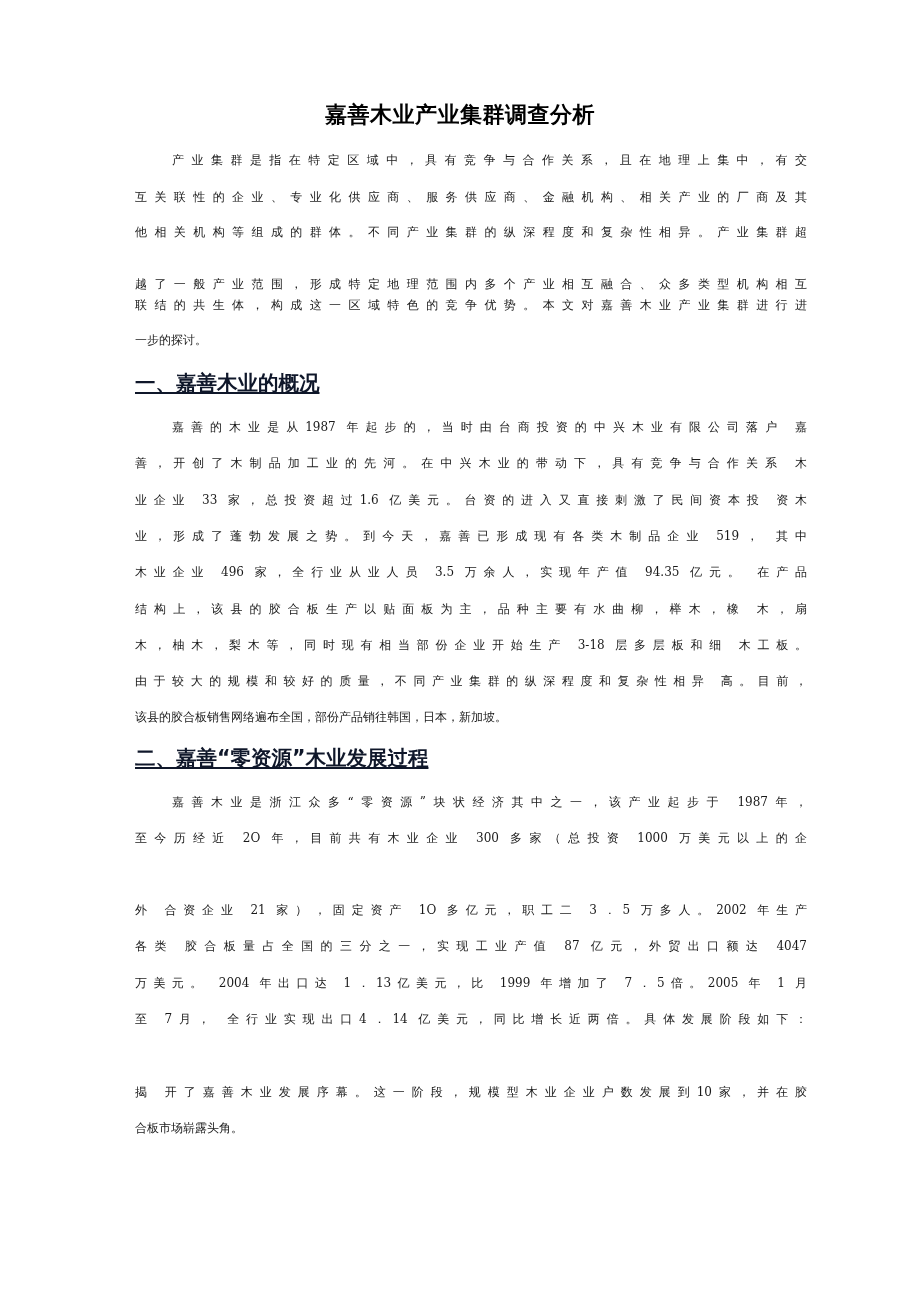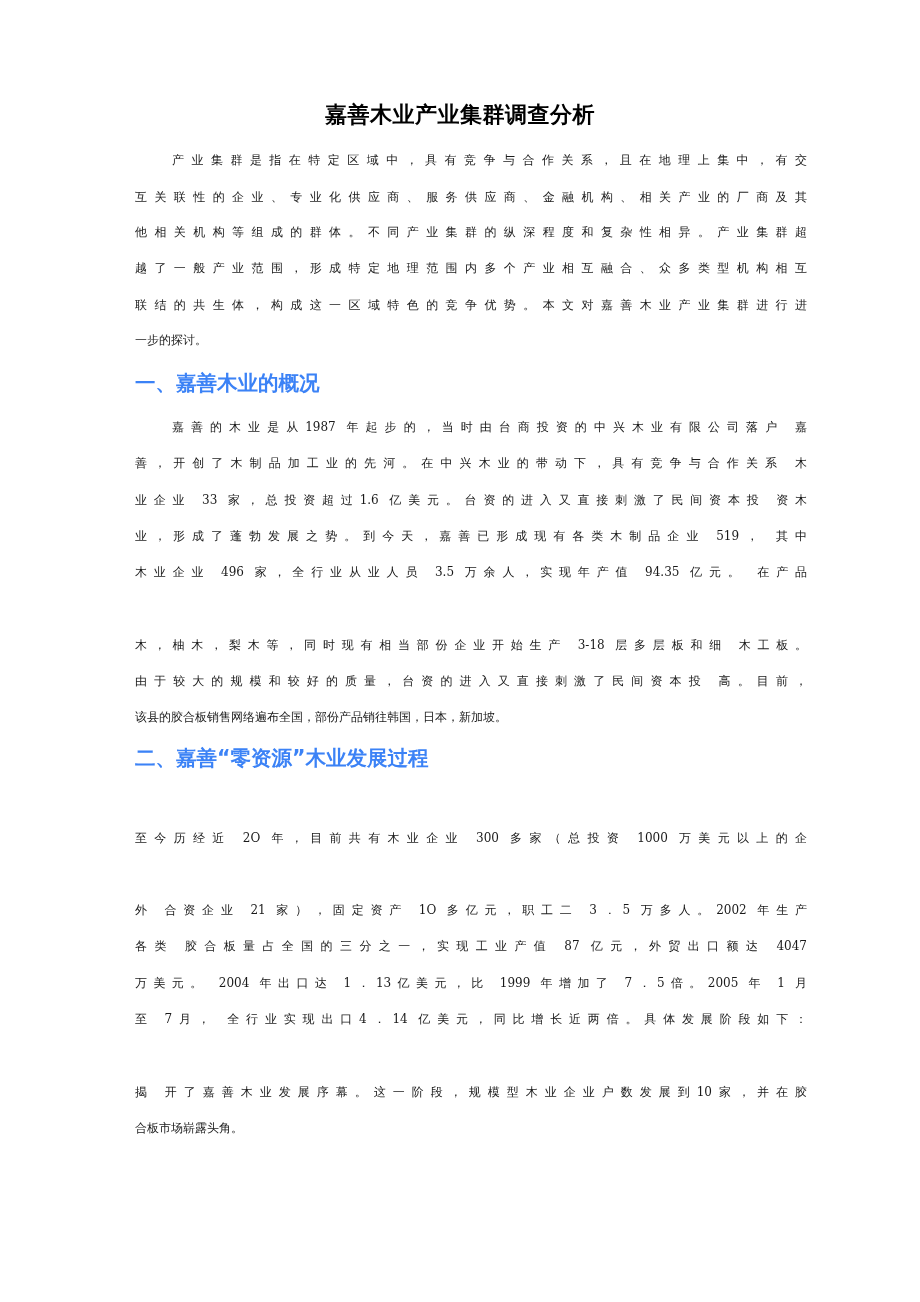--- a/index.html
+++ b/index.html
@@ -7,47 +7,49 @@
          font-family:"DejaVu Serif","Liberation Serif",serif; color:#111; }
   .page { position:absolute; left:0; top:0; width:812px; height:1302px; background:#fff;border-radius:14px; }
   .title { position:absolute; left:0; width:920px; top:100px; text-align:center;
            font-family:"DejaVu Sans","Liberation Sans",sans-serif; font-weight:bold;
            font-size:22px; line-height:30px; letter-spacing:0.5px; color:#000; }
   .line { position:absolute; left:135px; width:672px; font-size:12px; line-height:24px;
           white-space:nowrap; text-align:justify; text-align-last:justify; color:#1a1a1a; }
   .line.last { text-align-last:left; }
   .line.indent { left:172px; width:635px; }
   .heading { position:absolute; left:135px; font-family:"DejaVu Sans","Liberation Sans",sans-serif;
-             font-weight:bold; font-size:20.5px; line-height:28px; color:#3b82f6; white-space:nowrap; }
+             font-weight:bold; font-size:20.5px; line-height:28px; color:#0f172a; white-space:nowrap;text-decoration:underline; }
 </style>
 </head>
 <body>
 
 <div class="page">
 
   <div class="title">嘉善木业产业集群调查分析</div>
 
   <div class="line indent" style="top:148px">产业集群是指在特定区域中，具有竞争与合作关系，且在地理上集中，有交</div>
   <div class="line" style="top:185px">互关联性的企业、专业化供应商、服务供应商、金融机构、相关产业的厂商及其</div>
   <div class="line" style="top:220px">他相关机构等组成的群体。不同产业集群的纵深程度和复杂性相异。产业集群超</div>
-  <div class="line" style="top:256px">越了一般产业范围，形成特定地理范围内多个产业相互融合、众多类型机构相互</div>
+  <div class="line" style="top:272px">越了一般产业范围，形成特定地理范围内多个产业相互融合、众多类型机构相互</div>
   <div class="line" style="top:293px">联结的共生体，构成这一区域特色的竞争优势。本文对嘉善木业产业集群进行进</div>
   <div class="line last" style="top:328px">一步的探讨。</div>
 
   <div class="heading" style="top:369px">一、嘉善木业的概况</div>
   <div class="line indent" style="top:415px">嘉善的木业是从1987 年起步的，当时由台商投资的中兴木业有限公司落户  嘉</div>
   <div class="line" style="top:451px">善，开创了木制品加工业的先河。在中兴木业的带动下，具有竞争与合作关系  木</div>
   <div class="line" style="top:488px">业企业  33 家，总投资超过1.6 亿美元。台资的进入又直接刺激了民间资本投  资木</div>
   <div class="line" style="top:524px">业，形成了蓬勃发展之势。到今天，嘉善已形成现有各类木制品企业  519，  其中</div>
   <div class="line" style="top:560px">木业企业  496 家，全行业从业人员  3.5 万余人，实现年产值  94.35 亿元。  在产品</div>
+  <div class="line" style="top:597px">结构上，该县的胶合板生产以贴面板为主，品种主要有水曲柳，榉木，橡  木，扇</div>
   <div class="line" style="top:633px">木，柚木，梨木等，同时现有相当部份企业开始生产  3-18 层多层板和细  木工板。</div>
-  <div class="line" style="top:669px">由于较大的规模和较好的质量，台资的进入又直接刺激了民间资本投  高。目前，</div>
+  <div class="line" style="top:669px">由于较大的规模和较好的质量，不同产业集群的纵深程度和复杂性相异  高。目前，</div>
   <div class="line last" style="top:705px">该县的胶合板销售网络遍布全国，部份产品销往韩国，日本，新加坡。</div>
 
   <div class="heading" style="top:744px">二、嘉善“零资源”木业发展过程</div>
+  <div class="line indent" style="top:790px">嘉善木业是浙江众多“零资源”块状经济其中之一，该产业起步于  1987年，</div>
   <div class="line" style="top:826px">至今历经近  2O 年，目前共有木业企业  300 多家（总投资  1000 万美元以上的企</div>
   <div class="line" style="top:898px">外  合资企业  21 家），固定资产  1O 多亿元，职工二  3．5 万多人。2002 年生产</div>
   <div class="line" style="top:934px">各类  胶合板量占全国的三分之一，实现工业产值  87 亿元，外贸出口额达  4047</div>
   <div class="line" style="top:971px">万美元。  2004 年出口达  1．13亿美元，比  1999 年增加了  7．5倍。2005 年  1 月</div>
   <div class="line" style="top:1007px">至  7月，  全行业实现出口4．14 亿美元，同比增长近两倍。具体发展阶段如下：</div>
   <div class="line" style="top:1080px">揭  开了嘉善木业发展序幕。这一阶段，规模型木业企业户数发展到10家，并在胶</div>
   <div class="line last" style="top:1116px">合板市场崭露头角。</div>
 
 </div>
 

